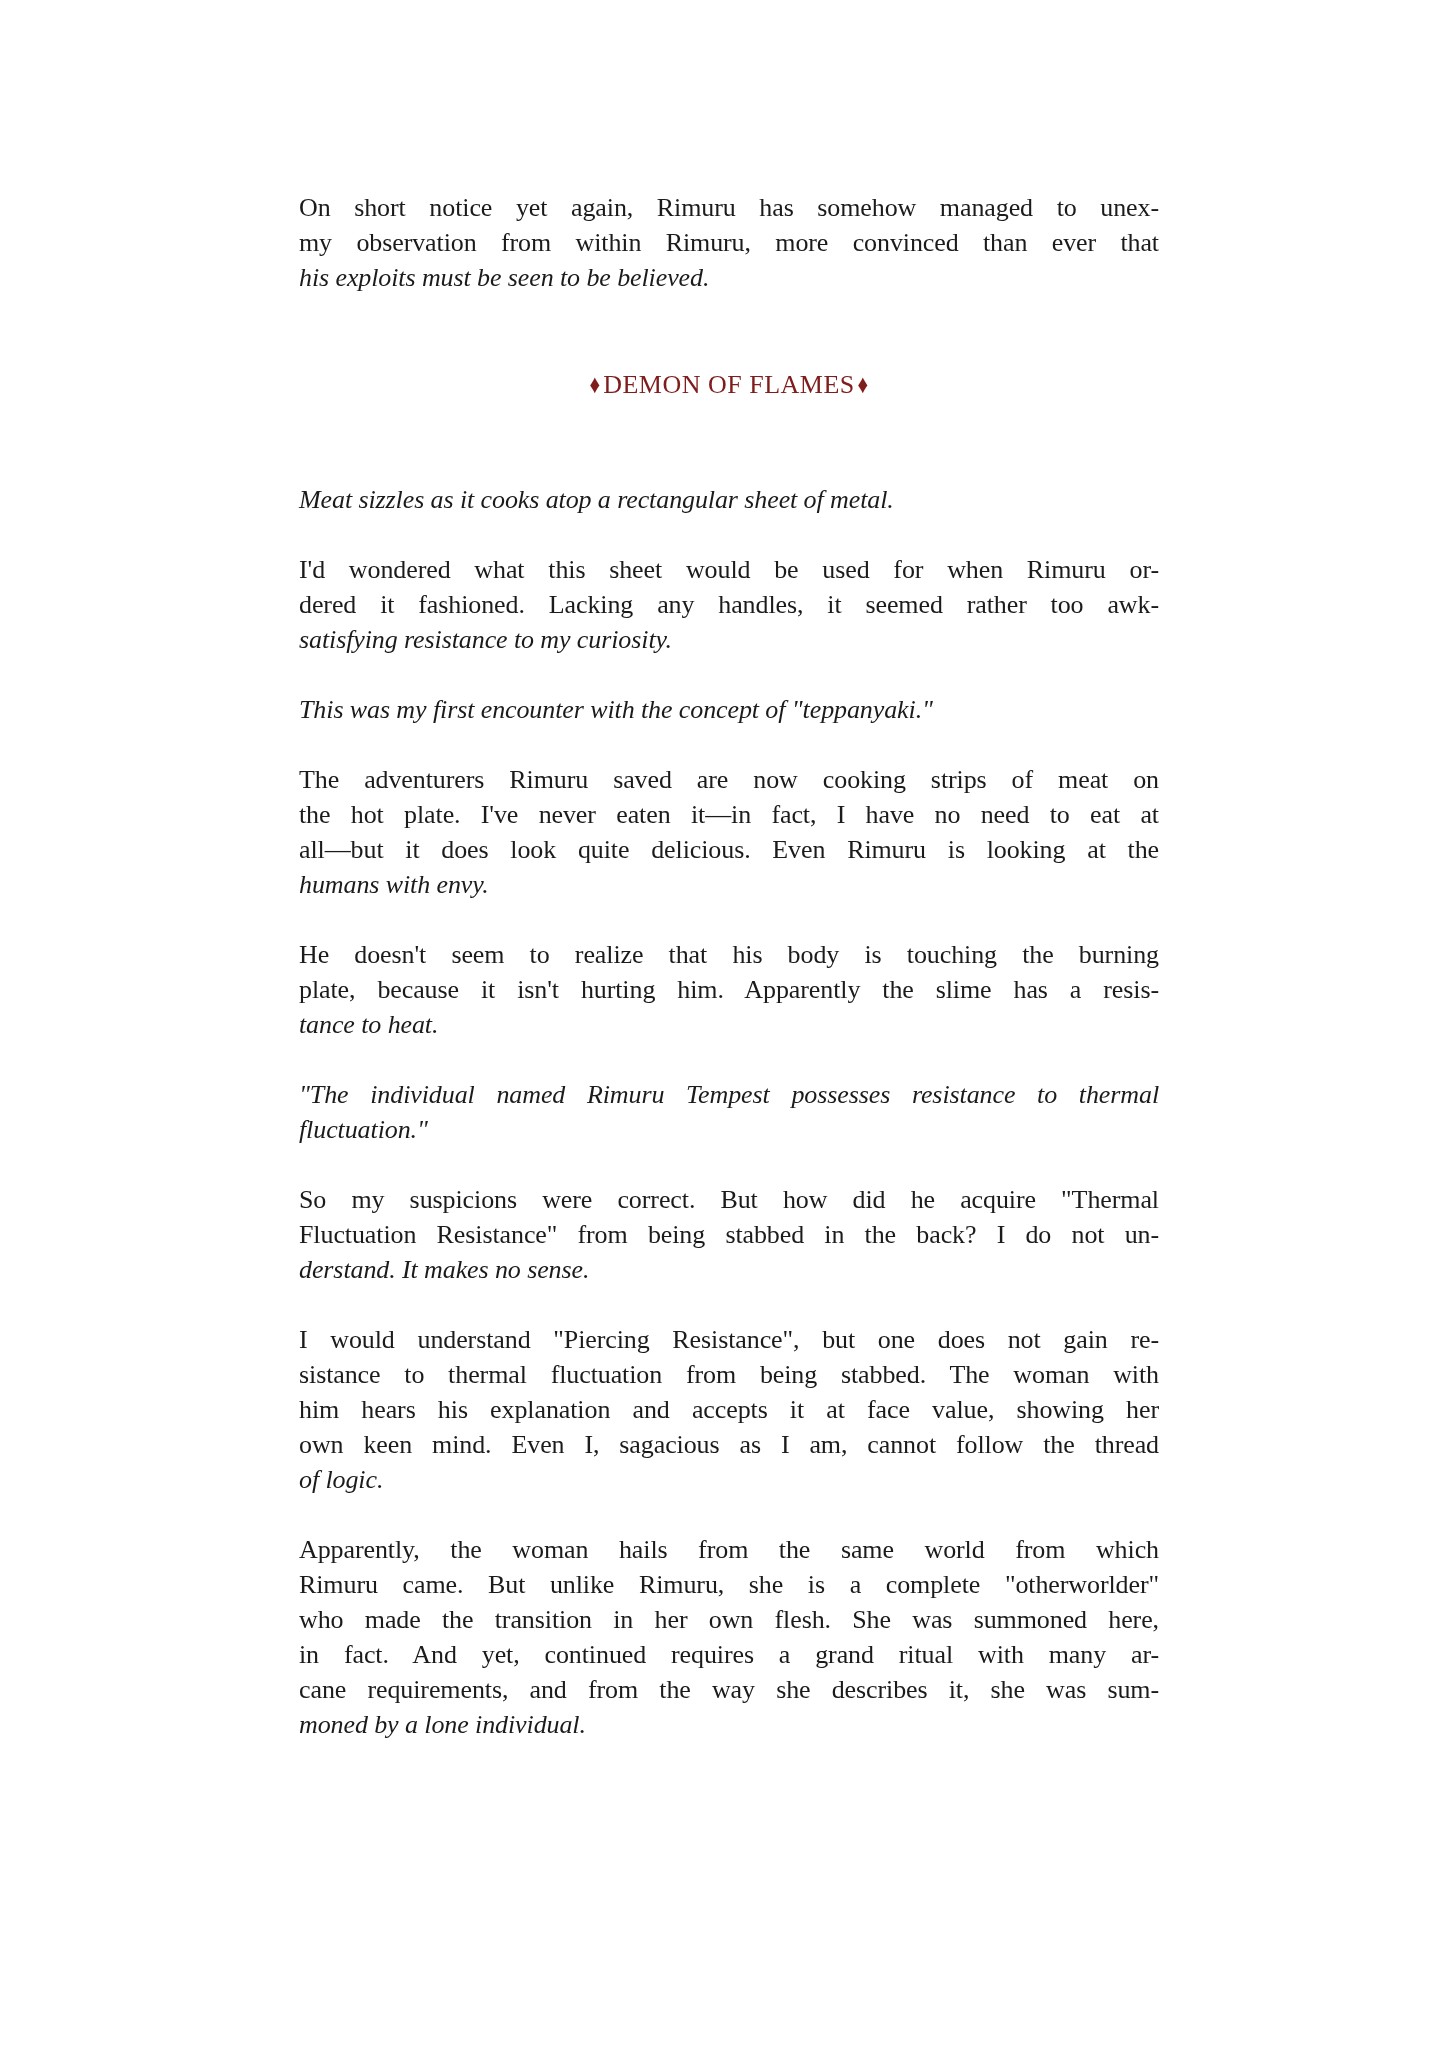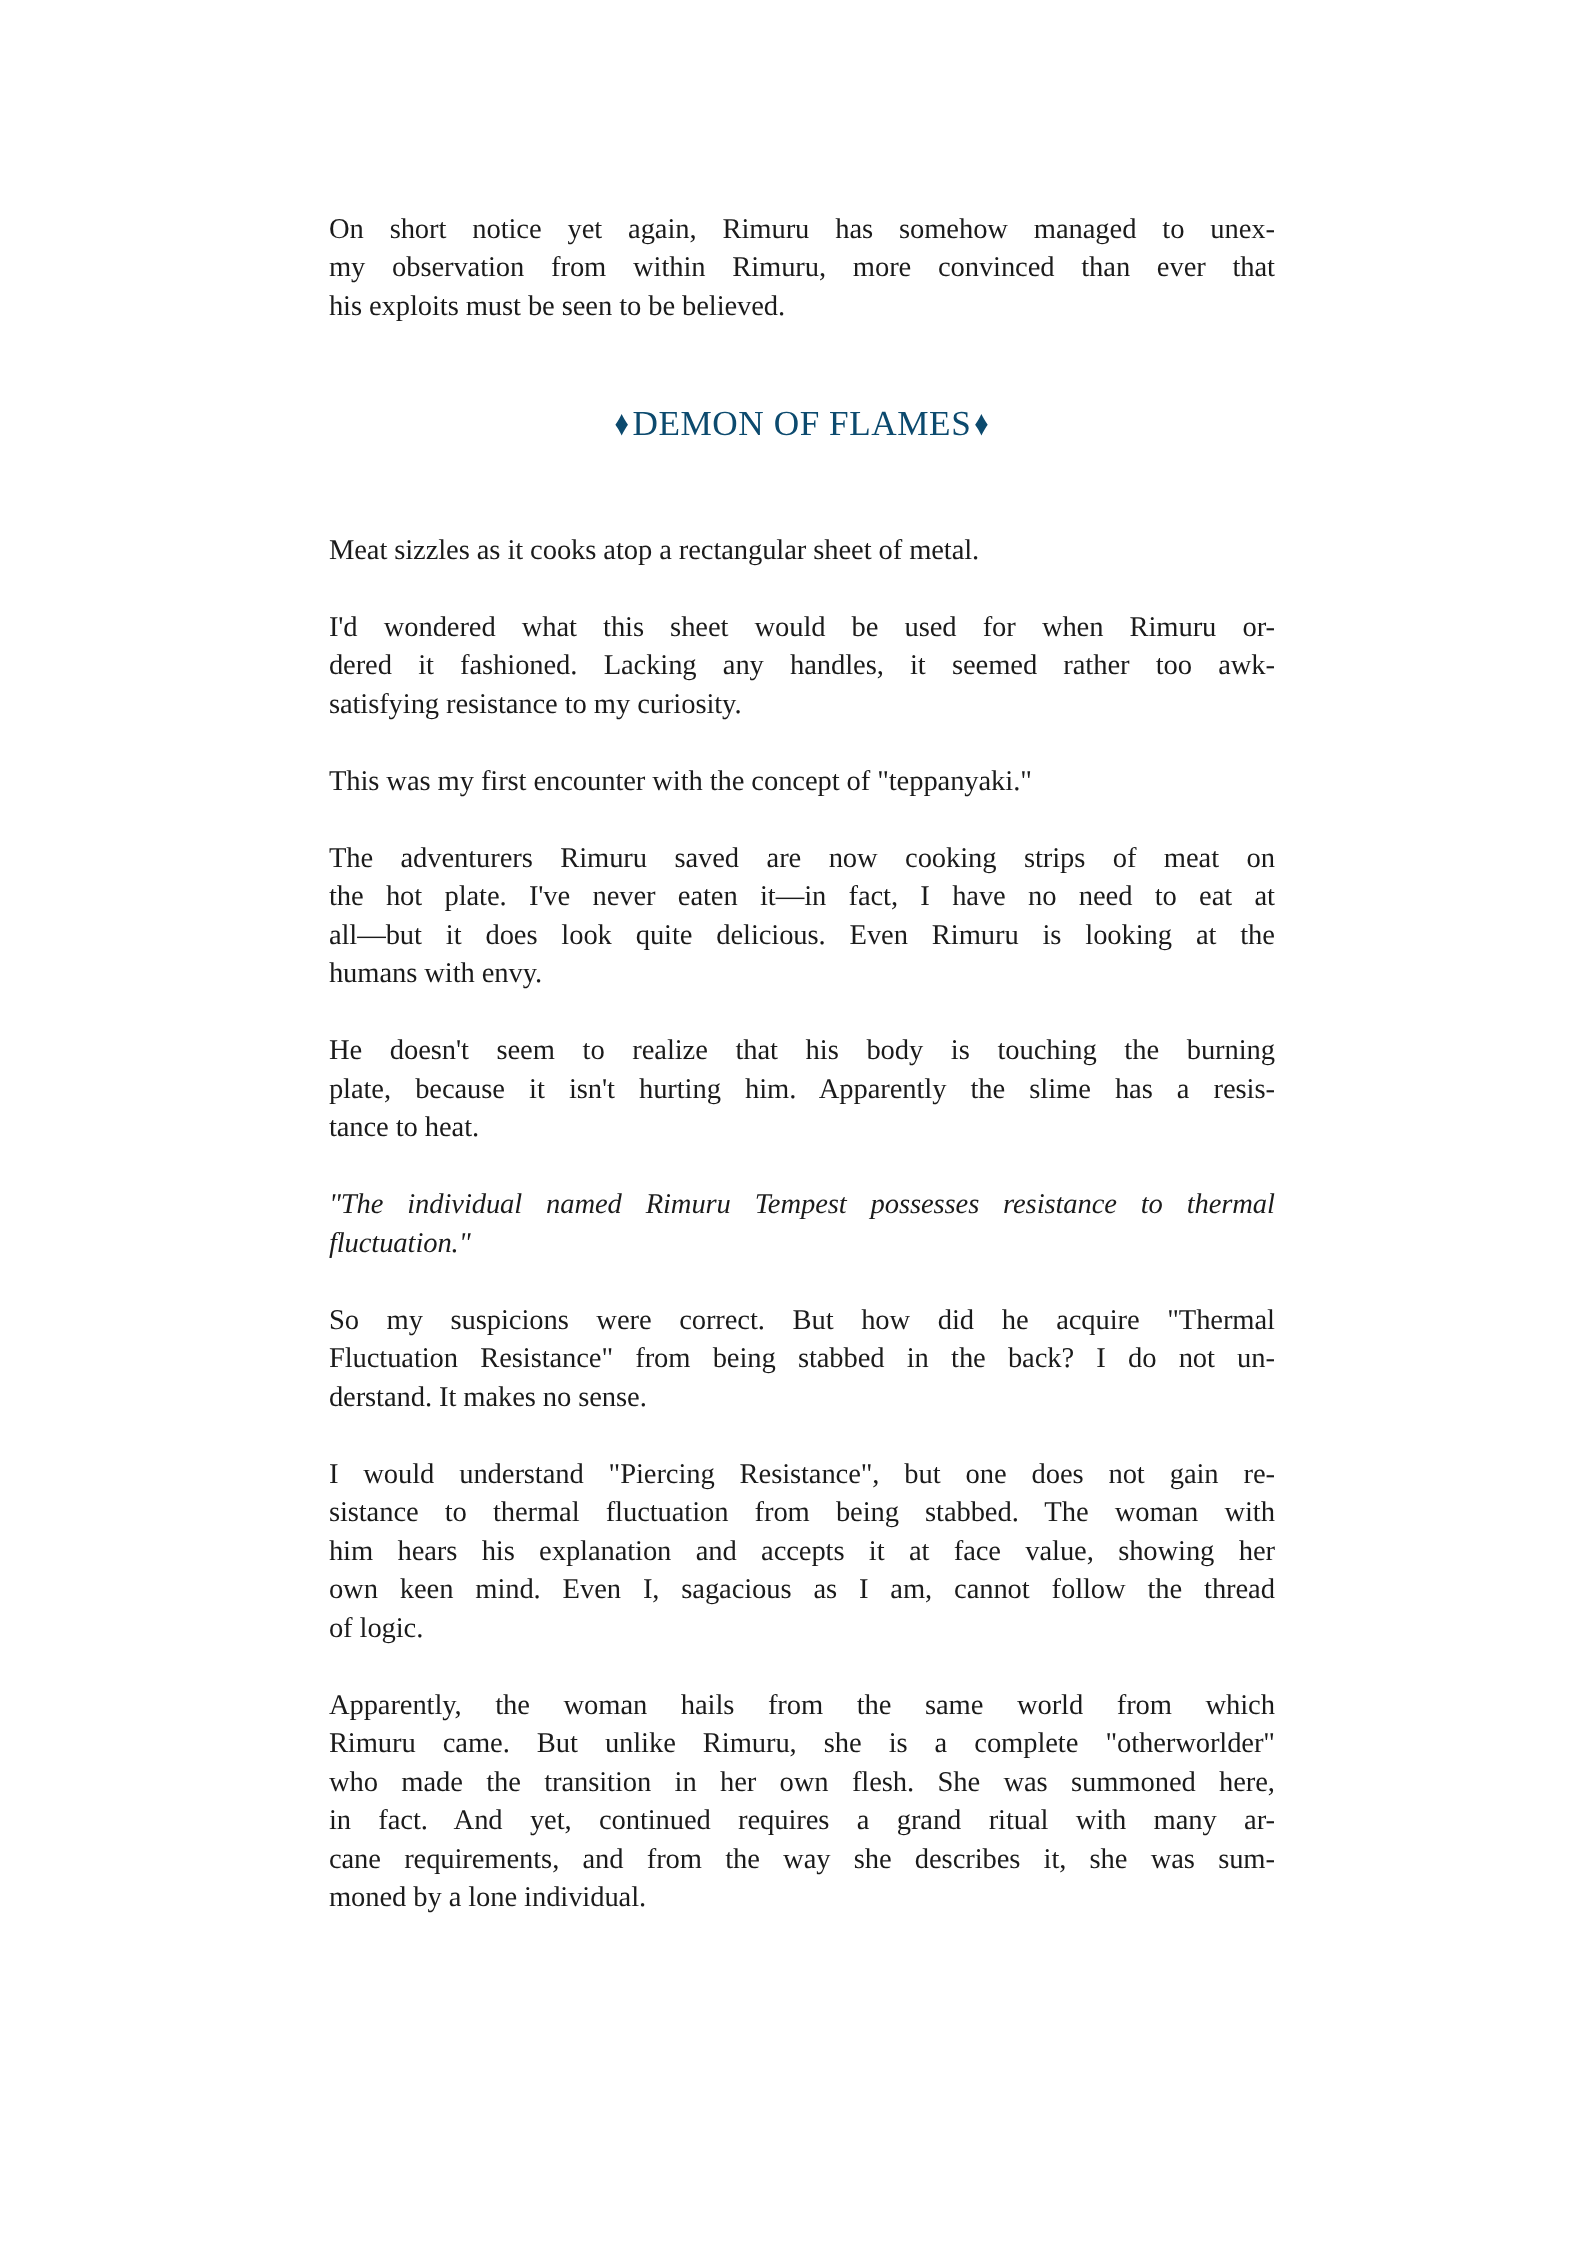--- a/index.html
+++ b/index.html
@@ -22,30 +22,31 @@
   .line {
     font-size: 26px;
     line-height: 35px;
     letter-spacing: -0.1px;
     text-align: justify;
     text-align-last: justify;
   }
   .line.last {
     text-align: left;
     text-align-last: left;
+    font-style: italic;
   }
   .italic .line { font-style: italic; }
   .heading {
     margin: 72px 0 80px 0;
-    font-size: 32px;
+    font-size: 26px;
     line-height: 35px;
     font-weight: normal;
     text-align: center;
     letter-spacing: 0.5px;
-    color: #0c4a6e;
+    color: #7f1d1d;
   }
   .diamond {
     display: inline-block;
     transform: scaleX(0.8);
     margin: 0 1px;
   }
 </style>
 </head>
 <body>
 

